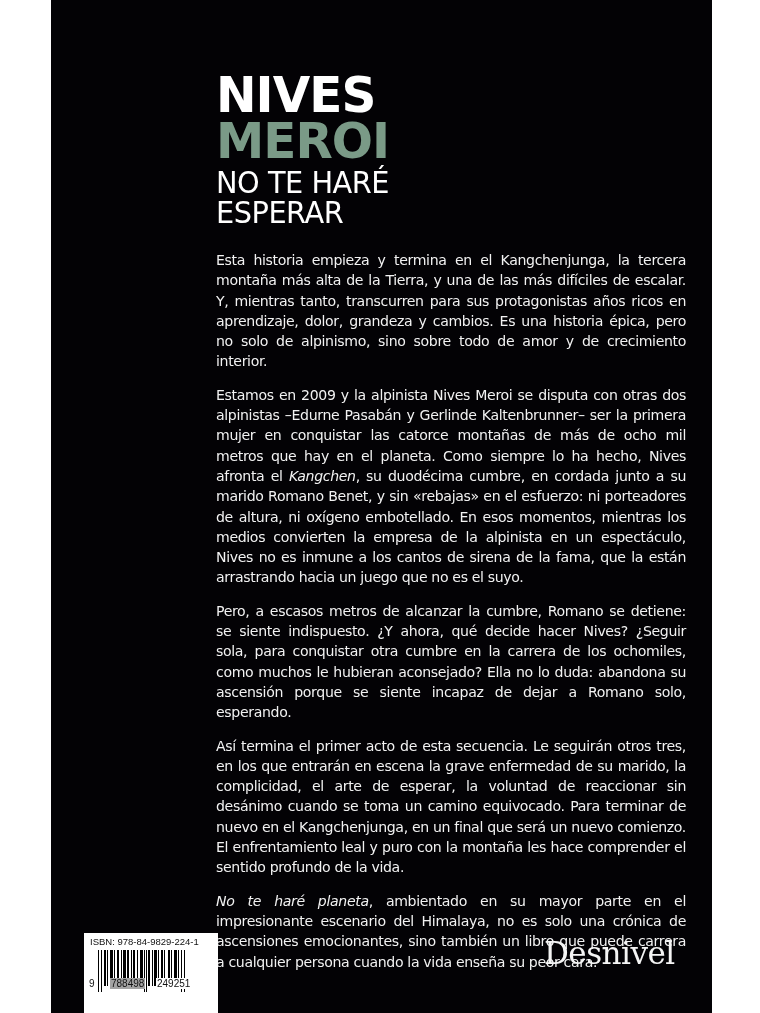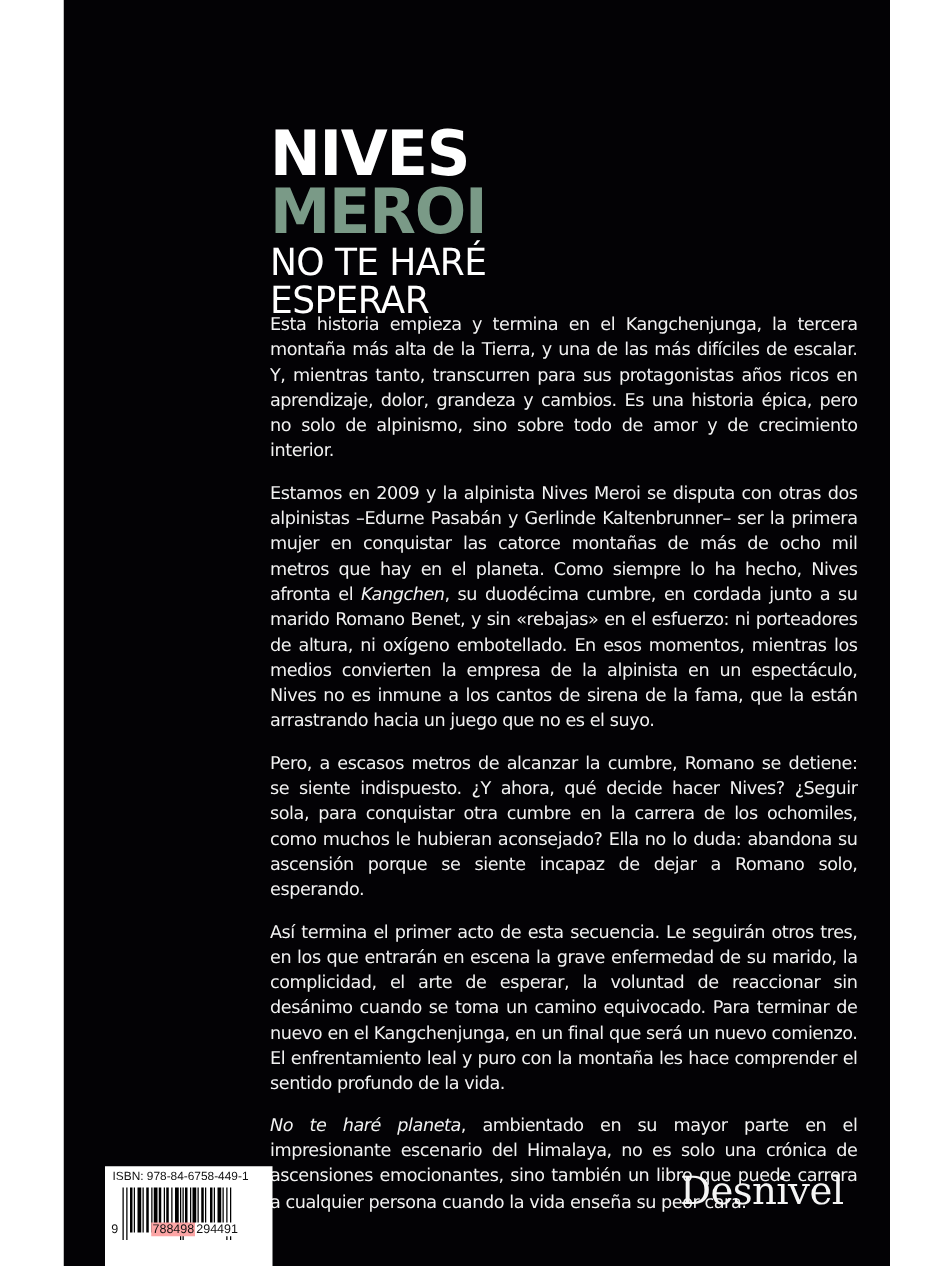--- a/index.html
+++ b/index.html
@@ -18,21 +18,20 @@
       height: 1013px;
       background: #030205;
       overflow: hidden;
     }
     .title-block {
       position: absolute;
       left: 165px;
       top: 70px;
       font-family: "DejaVu Sans", sans-serif;
       line-height: 1;
-      margin-top: 28px;
     }
     .title-line-1 {
       font-weight: bold;
       font-size: 50px;
       color: #ffffff;
       letter-spacing: -1px;
       height: 48px;
       transform: scaleX(0.97);
       transform-origin: left;
     }
@@ -110,21 +109,21 @@
     .barcode-digits {
       position: absolute;
       left: 5px;
       top: 45px;
       font-family: "Liberation Sans", sans-serif;
       font-size: 10px;
       color: #111;
       white-space: nowrap;
     }
     .barcode-digits .d1 { position: absolute; left: 0; }
-    .barcode-digits .d2 { position: absolute; left: 32px; background:#fca5a5; padding: 0 1px; }
+    .barcode-digits .d2 { position: absolute; left: 21px; background:#a3a3a3; padding: 0 1px; }
     .barcode-digits .d3 { position: absolute; left: 67px; background:#fff; padding: 0 1px; }
     .publisher-logo {
       position: absolute;
       left: 493px;
       top: 935px;
       font-family: "DejaVu Serif", serif;
       font-size: 31px;
       color: #f4f4f4;
       letter-spacing: -0.5px;
     }
@@ -143,21 +142,21 @@
 
   <div class="body-text">
     <p><span>Esta historia empieza y termina en el Kangchenjunga, la tercera montaña más alta de la Tierra, y una de las más difíciles de escalar. Y, mientras tanto, transcurren para sus protagonistas años ricos en aprendizaje, dolor, grandeza y cambios. Es una historia épica, pero no solo de alpinismo, sino sobre todo de amor y de crecimiento interior.</span></p>
     <p><span>Estamos en 2009 y la alpinista Nives Meroi se disputa con otras dos alpinistas –Edurne Pasabán y Gerlinde Kaltenbrunner– ser la primera mujer en conquistar las catorce montañas de más de ocho mil metros que hay en el planeta. Como siempre lo ha hecho, Nives afronta el </span><em>Kangchen</em><span>, su duodécima cumbre, en cordada junto a su marido Romano Benet, y sin «rebajas» en el esfuerzo: ni porteadores de altura, ni oxígeno embotellado. En esos momentos, mientras los medios convierten la empresa de la alpinista en un espectáculo, Nives no es inmune a los cantos de sirena de la fama, que la están arrastrando hacia un juego que no es el suyo.</span></p>
     <p><span>Pero, a escasos metros de alcanzar la cumbre, Romano se detiene: se siente indispuesto. ¿Y ahora, qué decide hacer Nives? ¿Seguir sola, para conquistar otra cumbre en la carrera de los ochomiles, como muchos le hubieran aconsejado? Ella no lo duda: abandona su ascensión porque se siente incapaz de dejar a Romano solo, esperando.</span></p>
     <p><span>Así termina el primer acto de esta secuencia. Le seguirán otros tres, en los que entrarán en escena la grave enfermedad de su marido, la complicidad, el arte de esperar, la voluntad de reaccionar sin desánimo cuando se toma un camino equivocado. Para terminar de nuevo en el Kangchenjunga, en un final que será un nuevo comienzo. El enfrentamiento leal y puro con la montaña les hace comprender el sentido profundo de la vida.</span></p>
     <p><em>No te haré planeta</em><span>, ambientado en su mayor parte en el impresionante escenario del Himalaya, no es solo una crónica de ascensiones emocionantes, sino también un libro que puede carrera a cualquier persona cuando la vida enseña su peor cara.</span></p>
   </div>
 
   <div class="barcode-box">
-    <div class="isbn-label">ISBN: 978-84-6758-449-1</div>
+    <div class="isbn-label">ISBN: 978-84-9829-224-1</div>
     <div class="bars">
       <span class="long" style="width:1px"></span>
         <span class="gap" style="width:2px"></span>
         <span class="long" style="width:1px"></span>
         <span class="gap" style="width:2px"></span>
       <span style="width:2px"></span>
         <span class="gap" style="width:1px"></span>
         <span style="width:1px"></span>
         <span class="gap" style="width:2px"></span>
       <span style="width:3px"></span>
@@ -204,18 +203,18 @@
         <span class="gap" style="width:1px"></span>
         <span style="width:1px"></span>
         <span class="gap" style="width:2px"></span>
       <span class="long" style="width:1px"></span>
         <span class="gap" style="width:2px"></span>
         <span class="long" style="width:1px"></span>
     </div>
     <div class="barcode-digits">
       <span class="d1">9</span>
       <span class="d2">788498</span>
-      <span class="d3">294491</span>
+      <span class="d3">249251</span>
     </div>
   </div>
 
   <div class="publisher-logo">Desnivel</div>
 </div>
 
 </body></html>

